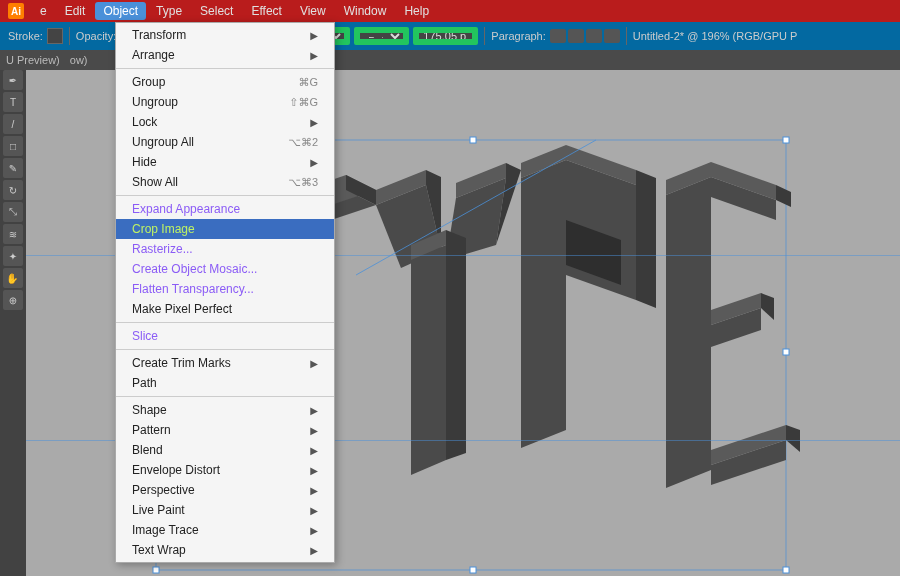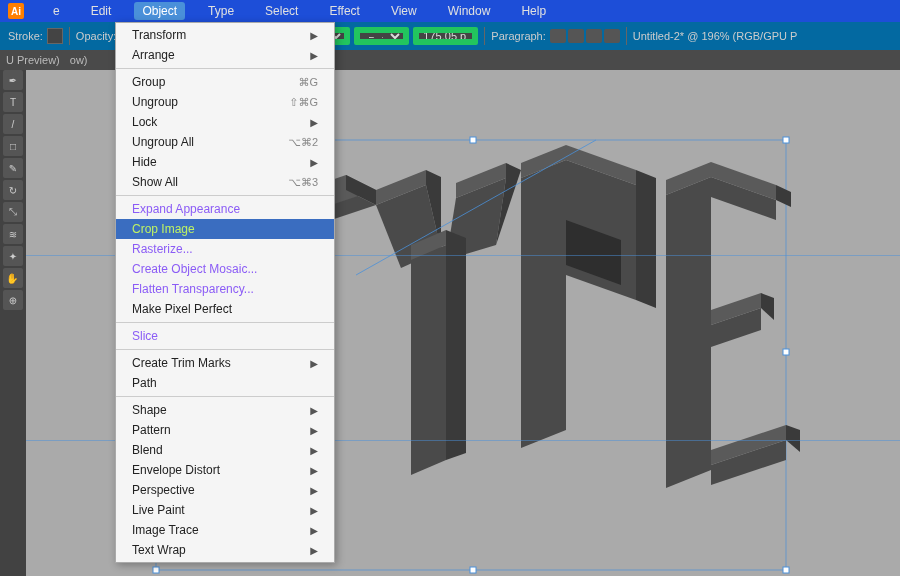--- a/index.html
+++ b/index.html
@@ -11,25 +11,25 @@
       font-size: 12px;
       overflow: hidden;
       position: relative;
     }
 
     
     .menubar {
       position: absolute;
       top: 0; left: 0; right: 0;
       height: 22px;
-      background: #1d4ed8;
+      background: #b91c1c;
       display: flex;
       align-items: center;
       padding: 0 8px;
-      gap: 15px;
+      gap: 2px;
       z-index: 100;
     }
     .menubar-item {
       color: #e0e0e0;
       padding: 2px 8px;
       border-radius: 3px;
       cursor: pointer;
       font-size: 12px;
     }
     .menubar-item:hover, .menubar-item.active {

